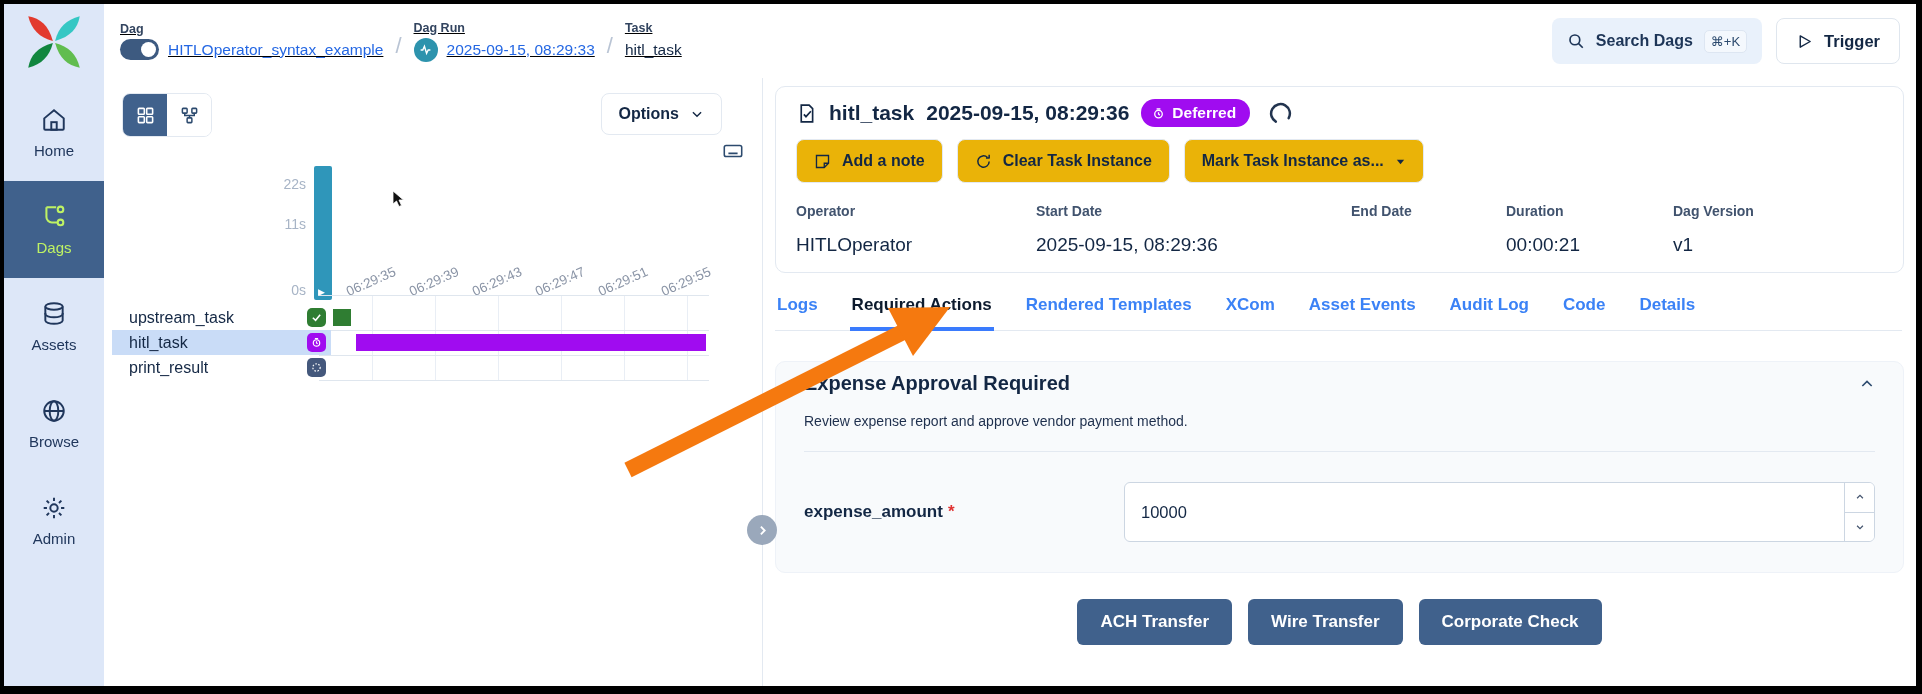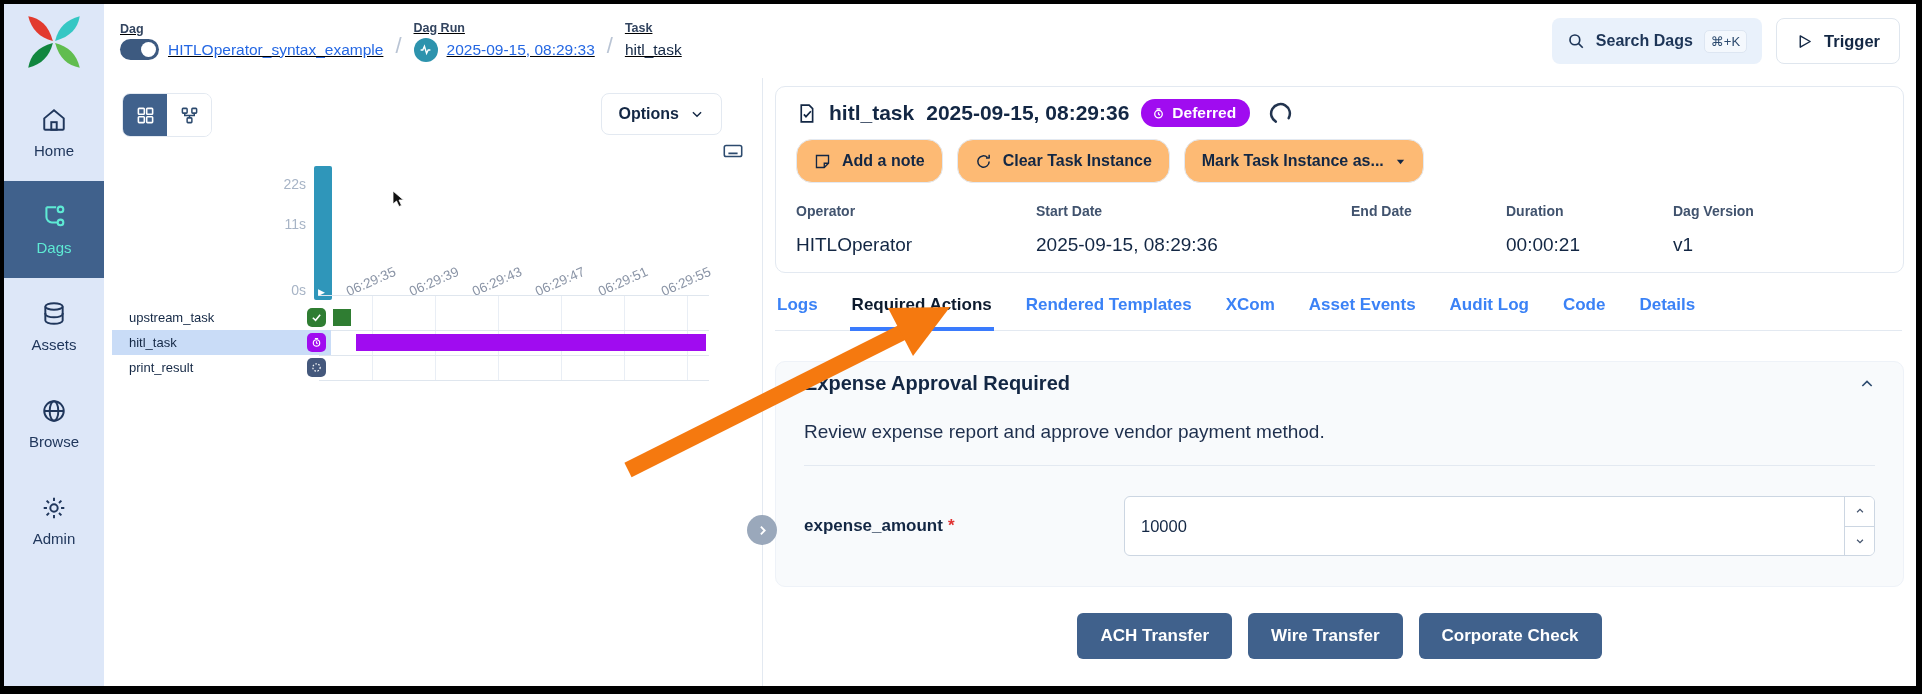--- a/index.html
+++ b/index.html
@@ -5,21 +5,21 @@
   * { margin:0; padding:0; box-sizing:border-box; }
   html,body { width:1922px; height:694px; }
   body { background:#000; position:relative; font-family:"Liberation Sans", sans-serif; overflow:hidden; }
   .frame { position:absolute; left:4px; top:4px; right:6px; bottom:8px; background:#fff; display:flex; overflow:hidden; }
 
   
   .sidebar { width:100px; background:#dde7f8; flex-shrink:0; display:flex; flex-direction:column; align-items:stretch; }
   .logo-wrap { display:flex; justify-content:center; padding:10px 0 14px; }
   .nav-item { height:97px; display:flex; flex-direction:column; align-items:center; justify-content:center; gap:9px; color:#20375c; font-size:15px; cursor:pointer; }
   .nav-item svg { width:26px; height:26px; }
-  .nav-item.active { background:#40618c; color:#5eead4; }
+  .nav-item.active { background:#40618c; color:#bef264; }
 
   
   .main { flex:1; display:flex; flex-direction:column; min-width:0; }
 
   
   .topbar { height:74px; display:flex; align-items:center; padding:0 16px 0 16px; flex-shrink:0; }
   .bc-group { display:flex; flex-direction:column; gap:3px;text-decoration:underline; }
   .bc-label { font-size:12.5px; font-weight:bold; color:#32445f; }
   .bc-row { display:flex; align-items:center; gap:9px; }
   .toggle { width:39px; height:21px; border-radius:11px; background:#3d5a80; position:relative; cursor:pointer; }
@@ -46,49 +46,49 @@
   .kbd-icon-btn { position:absolute; right:18px; top:62px; color:#2c4a6e; cursor:pointer; }
   .cursor-pointer-gfx { position:absolute; left:288px; top:112px; }
 
   .y-tick { position:absolute; left:156px; width:46px; text-align:right; font-size:14px; color:#a7b4c6; }
   .run-bar { position:absolute; left:210px; top:88px; width:18px; height:134px; background:#2f96ba; border-radius:2px; cursor:pointer; }
   .run-bar .play { position:absolute; bottom:3px; left:4px; color:#fff; font-size:9px; }
   .time-tick { position:absolute; font-size:13.5px; color:#8a94a6; transform:rotate(-24deg); transform-origin:left bottom; white-space:nowrap; }
   .gline { position:absolute; top:218px; height:84px; width:1px; background:#e9eef5; }
   .axis-hline { position:absolute; left:215px; width:390px; height:1px; background:#dfe6ee; }
   .row-highlight { position:absolute; left:8px; top:252px; width:219px; height:25px; background:#c9dcf7; }
-  .task-label { position:absolute; left:25px; height:25px; display:flex; align-items:center; font-size:13px; color:#132744; z-index:2; }
+  .task-label { position:absolute; left:25px; height:25px; display:flex; align-items:center; font-size:16px; color:#132744; z-index:2; }
   .chip { position:absolute; left:203px; width:19px; height:19px; border-radius:5px; display:flex; align-items:center; justify-content:center; z-index:2; cursor:pointer; }
   .bar { position:absolute; z-index:1; cursor:pointer; }
 
   .v-divider { width:1px; background:#e3e9f1; position:relative; flex-shrink:0; }
   .panel-handle { position:absolute; left:-15px; top:437px; width:30px; height:30px; border-radius:50%; background:#9aa8bb; color:#fff; display:flex; align-items:center; justify-content:center; z-index:6; cursor:pointer; }
 
   
   .right-panel { flex:1; min-width:0; padding:8px 12px 0 12px; }
   .ti-card { border:1px solid #e3e9f1; border-radius:10px; padding:12px 20px 16px; }
   .ti-header { display:flex; align-items:center; gap:12px; }
   .ti-title { font-size:21px; font-weight:bold; color:#132744; }
   .badge { background:#a00cf0; color:#fff; border-radius:999px; padding:5px 14px 5px 11px; font-size:15.5px; font-weight:600; display:flex; align-items:center; gap:7px; }
   .ti-actions { display:flex; gap:14px; margin-top:12px; }
-  .ghost-btn { height:44px; background:#fdba74; border:1px solid #e3e9f1; border-radius:16px; display:flex; align-items:center; gap:11px; padding:0 17px; font-size:16px; font-weight:600; color:#132744; cursor:pointer; }
+  .ghost-btn { height:44px; background:#eab308; border:1px solid #e3e9f1; border-radius:8px; display:flex; align-items:center; gap:11px; padding:0 17px; font-size:16px; font-weight:600; color:#132744; cursor:pointer; }
   .ti-meta { display:flex; margin-top:20px; }
   .meta-col { display:flex; flex-direction:column; gap:15px; }
   .meta-label { font-size:14px; font-weight:bold; color:#41536e; }
   .meta-value { font-size:19px; color:#132744; min-height:22px; }
   .c0{width:240px}.c1{width:315px}.c2{width:155px}.c3{width:167px}.c4{flex:1}
 
   .tabs { display:flex; gap:30px; margin:16px 2px 0 0; border-bottom:1px solid #e3e9f1; }
   .tab { font-size:17px; font-weight:700; color:#3b82f6; padding:6px 2px 12px; border-bottom:4px solid transparent; margin-bottom:-1px; cursor:pointer; white-space:nowrap; }
   .tab.active { color:#0d1b2e; border-bottom-color:#3a7bfd; }
 
   .ra-card { margin-top:30px; background:#f8fafc; border:1px solid #eef2f8; border-radius:10px; padding:10px 28px 30px; }
   .ra-title-row { display:flex; align-items:center; justify-content:space-between; }
   .ra-title { font-size:20px; font-weight:600; color:#132744; }
-  .ra-desc { margin-top:26px; font-size:19px; color:#1e2f4d; }
+  .ra-desc { margin-top:18px; font-size:14px; color:#1e2f4d; }
   .ra-divider { margin-top:22px; border-top:1px solid #e3e9f1; }
   .ra-field { display:flex; align-items:center; margin-top:30px; }
   .ra-field-label { width:320px; font-size:17px; font-weight:600; color:#132744; }
   .req-star { color:#e03131; margin-left:5px; }
   .num-input { flex:1; display:flex; border:1px solid #ccd6e2; border-radius:6px; background:#fff; height:60px; overflow:hidden; }
   .num-input input { flex:1; border:none; outline:none; font-size:16.5px; padding:0 16px; color:#132744; font-family:"Liberation Sans", sans-serif; background:transparent; }
   .steppers { width:30px; border-left:1px solid #ccd6e2; display:flex; flex-direction:column; }
   .step { flex:1; display:flex; align-items:center; justify-content:center; color:#44546e; cursor:pointer; background:#fff; }
   .step + .step { border-top:1px solid #ccd6e2; }
 

